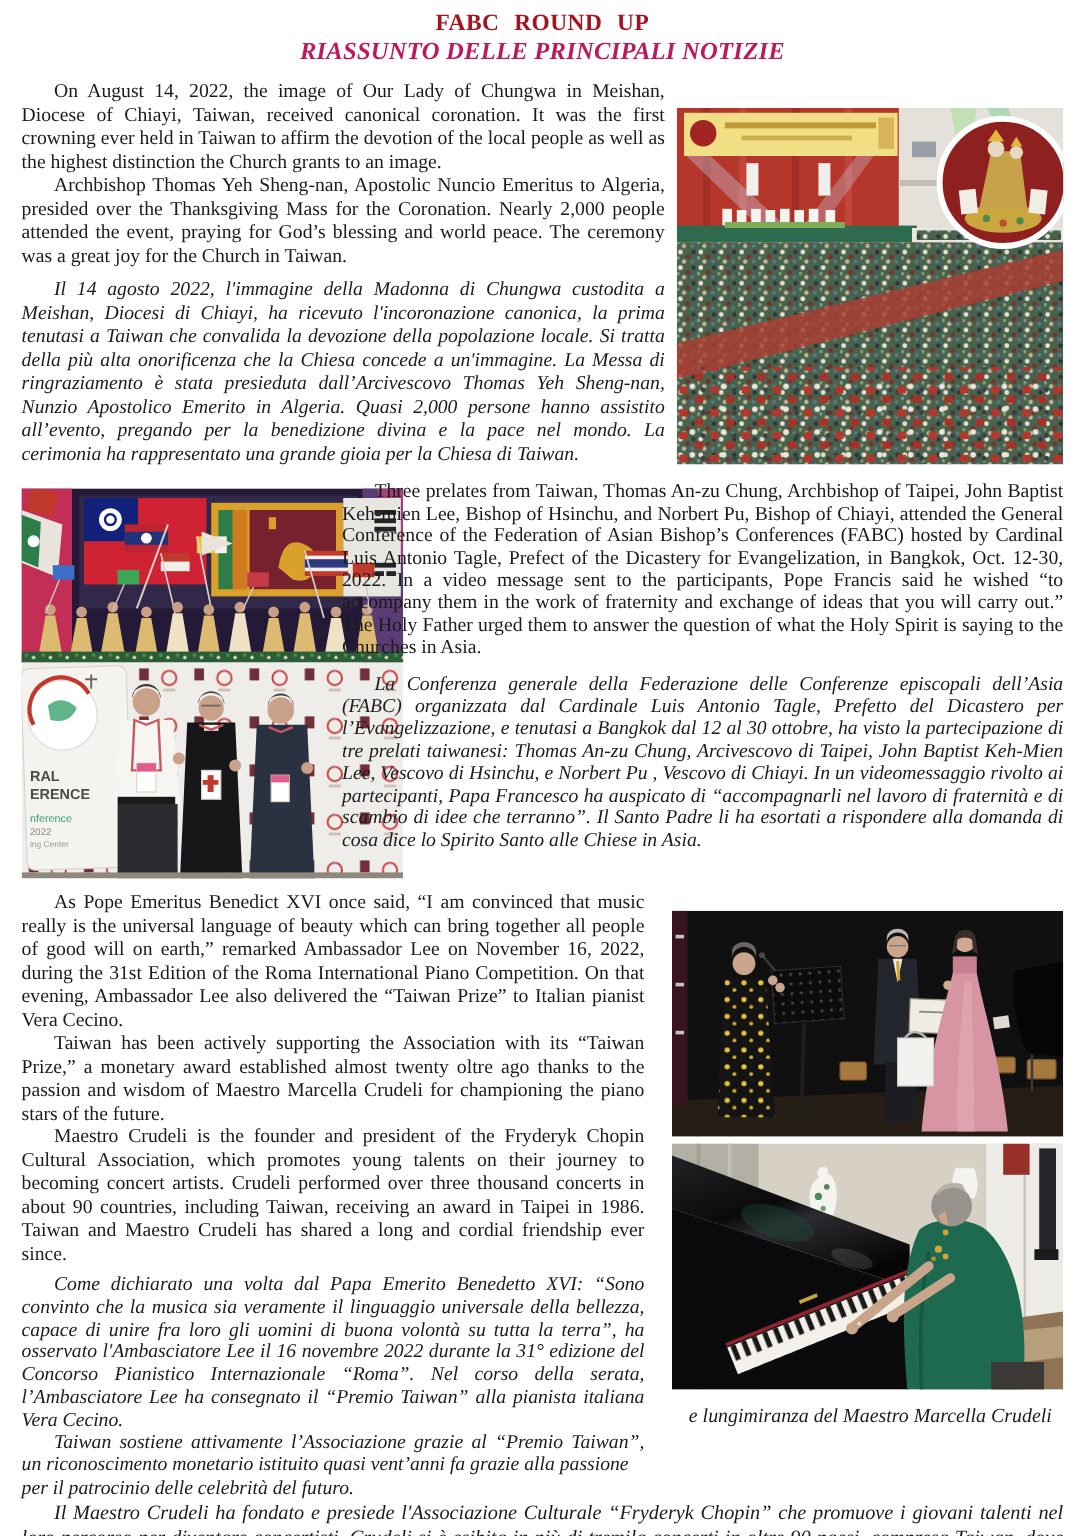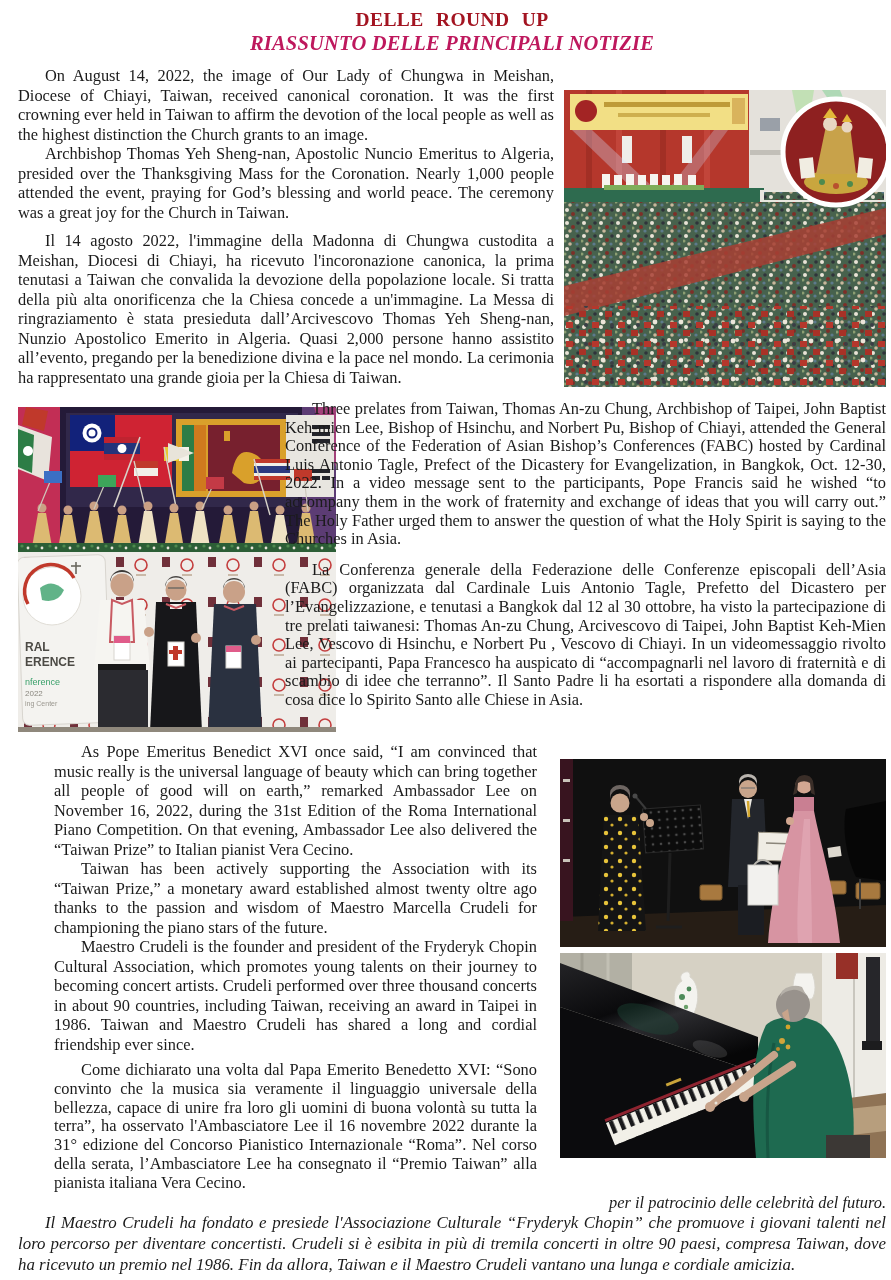--- a/index.html
+++ b/index.html
@@ -4,54 +4,54 @@
 <style>
   html,body{margin:0;padding:0;background:#ffffff;}
   body{width:891px;height:1280px;overflow:hidden;
        font-family:"Liberation Serif","DejaVu Serif",serif;color:#1b1b1b;}
   .page{padding:9px 5px 0 18px;box-sizing:border-box;width:891px;}
   .title{text-align:center;color:#a31421;font-weight:bold;font-size:19.5px;
          word-spacing:7px;letter-spacing:.4px;margin:0;}
   .subtitle{text-align:center;color:#be185d;font-weight:bold;font-style:italic;
             font-size:20.5px;letter-spacing:.2px;margin:1px 0 0 0;}
   p{margin:0;text-align:justify;text-indent:27px;font-size:16.4px;line-height:19.5px;}
-  .it{}
+  .it{font-style:italic;}
   .sp{height:9px;}
   .flexrow{display:flex;}
   .sec1{gap:10px;margin-top:11px;align-items:flex-end;}
   .s1t{flex:1;min-width:0;}
   .sec2{gap:15px;margin-top:13px;}
   .sec2 p{line-height:18.6px;}
   .s2p{width:252px;flex:none;margin-top:7px;}
-  .sec3{gap:23px;margin-top:10px;margin-left:36px;}
+  .sec3{gap:23px;margin-top:10px;}
   .s3t{flex:1;min-width:0;}
   .s3t .it{line-height:18.8px;}
   .s3p{width:326px;flex:none;margin-top:17px;}
   .ph{flex:none;font-size:0;}
   svg{display:block;}
   .cap{font-style:italic;font-size:16.6px;line-height:19px;margin-top:12px;
        text-indent:14px;text-align:left;}
   .cont{margin:0;font-style:italic;font-size:16.4px;line-height:19.5px;
-        text-indent:0;text-align:right;}
+        text-indent:0;text-align:left;}
   .fin{margin:0;font-style:italic;font-size:16.9px;line-height:21px;
        text-indent:27px;text-align:justify;}
   .svgtxt{font-family:"Liberation Sans","DejaVu Sans",sans-serif;}
 </style>
 </head>
 <body>
 
 <div class="page">
 
-  <h1 class="title">DELLE ROUND UP</h1>
+  <h1 class="title">FABC ROUND UP</h1>
   <h2 class="subtitle">RIASSUNTO DELLE PRINCIPALI NOTIZIE</h2>
 
   <div class="flexrow sec1">
     <div class="s1t">
       <p>On August 14, 2022, the image of Our Lady of Chungwa in Meishan, Diocese of Chiayi, Taiwan, received canonical coronation. It was the first crowning ever held in Taiwan to affirm the devotion of the local people as well as the highest distinction the Church grants to an image.</p>
-      <p>Archbishop Thomas Yeh Sheng-nan, Apostolic Nuncio Emeritus to Algeria, presided over the Thanksgiving Mass for the Coronation. Nearly 1,000 people attended the event, praying for God’s blessing and world peace. The ceremony was a great joy for the Church in Taiwan.</p>
+      <p>Archbishop Thomas Yeh Sheng-nan, Apostolic Nuncio Emeritus to Algeria, presided over the Thanksgiving Mass for the Coronation. Nearly 2,000 people attended the event, praying for God’s blessing and world peace. The ceremony was a great joy for the Church in Taiwan.</p>
       <div class="sp"></div>
       <p class="it">Il 14 agosto 2022, l'immagine della Madonna di Chungwa custodita a Meishan, Diocesi di Chiayi, ha ricevuto l'incoronazione canonica, la prima tenutasi a Taiwan che convalida la devozione della popolazione locale. Si tratta della più alta onorificenza che la Chiesa concede a un'immagine. La Messa di ringraziamento è stata presieduta dall’Arcivescovo Thomas Yeh Sheng-nan, Nunzio Apostolico Emerito in Algeria. Quasi 2,000 persone hanno assistito all’evento, pregando per la benedizione divina e la pace nel mondo. La cerimonia ha rappresentato una grande gioia per la Chiesa di Taiwan.</p>
     </div>
     <div class="ph">
       <svg width="322" height="297" viewBox="0 0 322 297">
         <defs>
           <pattern id="pcrowd" width="17" height="13" patternUnits="userSpaceOnUse">
             <rect width="17" height="13" fill="#47624d"></rect>
             <circle cx="3" cy="3" r="2" fill="#e9e3d6"></circle>
             <circle cx="9" cy="7" r="2" fill="#7d2f28"></circle>
@@ -298,20 +298,21 @@
     </div>
   </div>
 
   <div class="flexrow sec3">
     <div class="s3t">
       <p>As Pope Emeritus Benedict XVI once said, “I am convinced that music really is the universal language of beauty which can bring together all people of good will on earth,” remarked Ambassador Lee on November 16, 2022, during the 31st Edition of the Roma International Piano Competition. On that evening, Ambassador Lee also delivered the “Taiwan Prize” to Italian pianist Vera Cecino.</p>
       <p>Taiwan has been actively supporting the Association with its “Taiwan Prize,” a monetary award established almost twenty oltre ago thanks to the passion and wisdom of Maestro Marcella Crudeli for championing the piano stars of the future.</p>
       <p>Maestro Crudeli is the founder and president of the Fryderyk Chopin Cultural Association, which promotes young talents on their journey to becoming concert artists. Crudeli performed over three thousand concerts in about 90 countries, including Taiwan, receiving an award in Taipei in 1986. Taiwan and Maestro Crudeli has shared a long and cordial friendship ever since.</p>
       <div class="sp" style="height:7px"></div>
       <p class="it">Come dichiarato una volta dal Papa Emerito Benedetto XVI: “Sono convinto che la musica sia veramente il linguaggio universale della bellezza, capace di unire fra loro gli uomini di buona volontà su tutta la terra”, ha osservato l'Ambasciatore Lee il 16 novembre 2022 durante la 31° edizione del Concorso Pianistico Internazionale “Roma”. Nel corso della serata, l’Ambasciatore Lee ha consegnato il “Premio Taiwan” alla pianista italiana Vera Cecino.</p>
+      <p class="it">Taiwan sostiene attivamente l’Associazione grazie al “Premio Taiwan”, un riconoscimento monetario istituito quasi vent’anni fa grazie alla passione</p>
     </div>
     <div class="s3p">
       <div class="ph">
         <svg width="326" height="188" viewBox="0 0 326 188">
           <defs>
             <pattern id="pflor" width="14" height="14" patternUnits="userSpaceOnUse">
               <rect width="14" height="14" fill="#141414"></rect>
               <circle cx="4" cy="4" r="2.2" fill="#e8c43a"></circle>
               <circle cx="10" cy="10" r="1.6" fill="#d4ae2e"></circle>
             </pattern>
@@ -435,19 +436,20 @@
               <circle cx="218" cy="96" r="2" fill="#c08a2e"></circle>
             <line x1="214" y1="102" x2="152" y2="152" stroke="#c8a48b" stroke-width="8" stroke-linecap="round"></line>
             <line x1="232" y1="112" x2="186" y2="142" stroke="#c8a48b" stroke-width="8" stroke-linecap="round"></line>
             <circle cx="150" cy="154" r="5" fill="#c8a48b"></circle>
               <circle cx="184" cy="144" r="5" fill="#c8a48b"></circle>
             <circle cx="156" cy="150" r="1.5" fill="#e8e4da"></circle>
           </g>
           <rect x="266" y="182" width="44" height="23" fill="#3c3835"></rect>
         </svg>
       </div>
+      <div class="cap">e lungimiranza del Maestro Marcella Crudeli</div>
     </div>
   </div>
 
   <p class="cont">per il patrocinio delle celebrità del futuro.</p>
   <p class="fin">Il Maestro Crudeli ha fondato e presiede l'Associazione Culturale “Fryderyk Chopin” che promuove i giovani talenti nel loro percorso per diventare concertisti. Crudeli si è esibita in più di tremila concerti in oltre 90 paesi, compresa Taiwan, dove ha ricevuto un premio nel 1986. Fin da allora, Taiwan e il Maestro Crudeli vantano una lunga e cordiale amicizia.</p>
 
 </div>
 
 </body></html>

